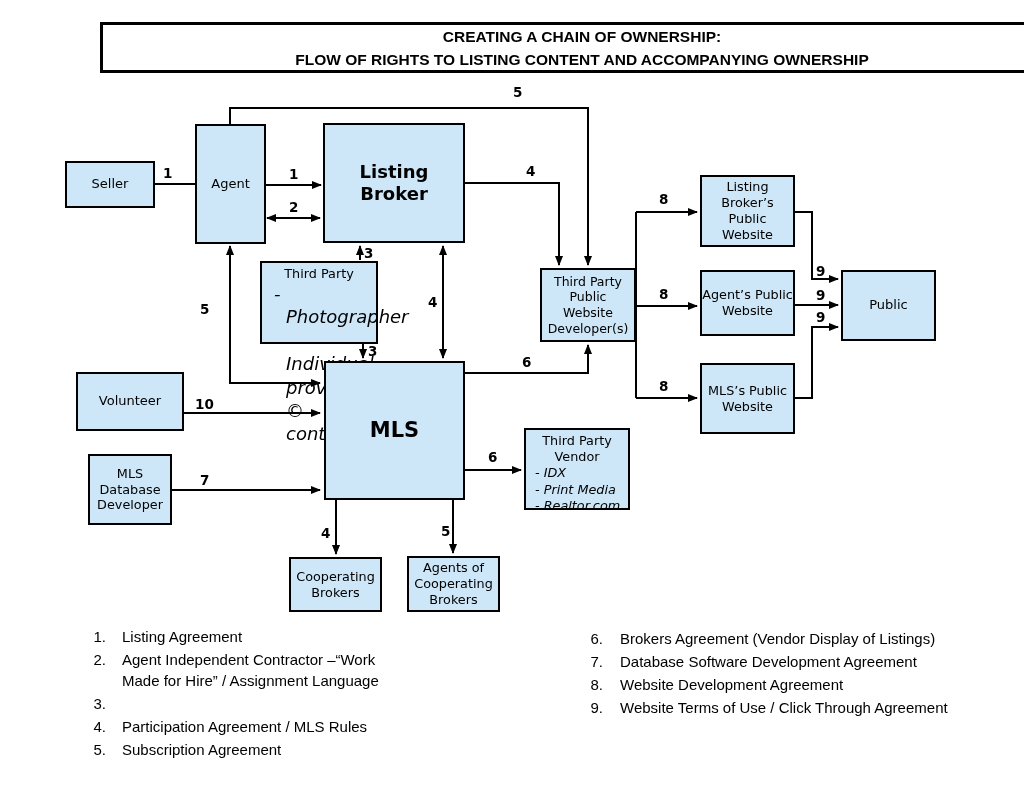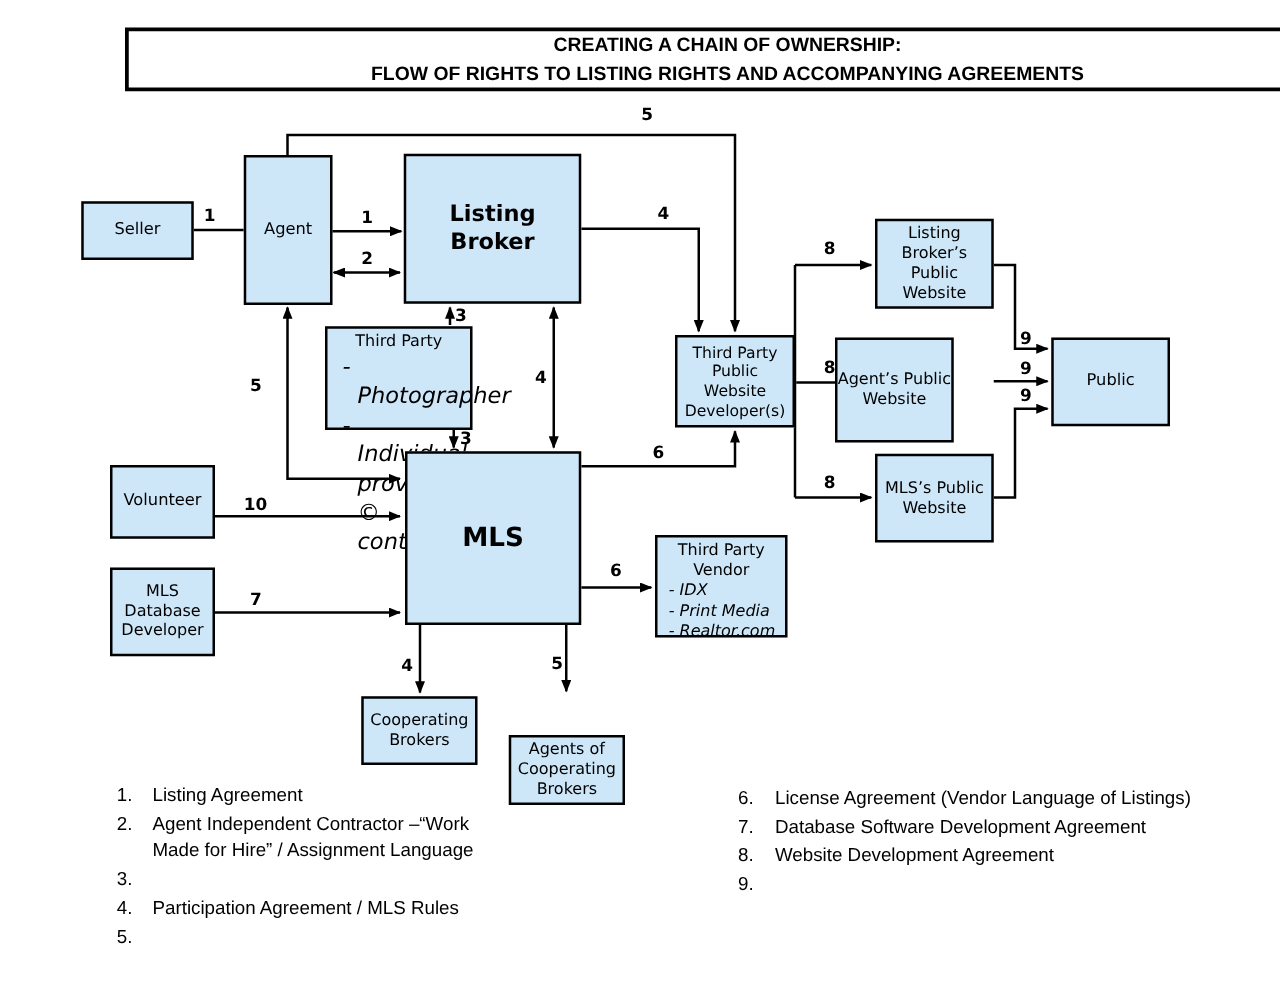--- a/index.html
+++ b/index.html
@@ -32,21 +32,21 @@
   .fs125{font-size:12.5px;}
   .fs128{font-size:12.8px;}
 </style>
 </head>
 <body>
 
 <div class="stage">
 
   <div class="title-box">
     <div>CREATING A CHAIN OF OWNERSHIP:</div>
-    <div>FLOW OF RIGHTS TO LISTING RIGHTS AND ACCOMPANYING AGREEMENTS</div>
+    <div>FLOW OF RIGHTS TO LISTING CONTENT AND ACCOMPANYING OWNERSHIP</div>
   </div>
 
   <svg class="wires" width="1024" height="630" viewBox="0 0 1024 630">
     <defs>
       <marker id="arr" viewBox="0 0 10 8" markerWidth="10" markerHeight="8" refX="9" refY="4" orient="auto-start-reverse" markerUnits="userSpaceOnUse">
         <path d="M0,0 L10,4 L0,8 Z" style="fill:#000;stroke:none"></path>
       </marker>
     </defs>
     <path d="M155,184 H195"></path>
     <path d="M265,185 H321" marker-end="url(#arr)"></path>
@@ -90,21 +90,21 @@
     <div class="tp-item">-  Photographer</div>
     <div class="tp-item">-  Individual
 providing ©
 content</div>
   </div>
 
   <div class="box" style="left:324px;top:361px;width:141px;height:139px">
     <span class="lbl bold-xl">MLS</span>
   </div>
 
-  <div class="box" style="left:88px;top:372px;width:84px;height:59px">
+  <div class="box" style="left:76px;top:372px;width:108px;height:59px">
     <span class="lbl">Volunteer</span>
   </div>
 
   <div class="box fs128" style="left:88px;top:454px;width:84px;height:71px">
     <span class="lbl">MLS
 Database
 Developer</span>
   </div>
 
   <div class="box fs125" style="left:540px;top:268px;width:96px;height:74px">
@@ -122,40 +122,40 @@
     <div class="tpv-item">- Realtor.com</div>
   </div>
 
   <div class="box fs128" style="left:700px;top:175px;width:95px;height:72px">
     <span class="lbl">Listing
 Broker’s
 Public
 Website</span>
   </div>
 
-  <div class="box fs128" style="left:668px;top:270px;width:95px;height:84px">
+  <div class="box fs128" style="left:700px;top:270px;width:95px;height:66px">
     <span class="lbl">Agent’s Public
 Website</span>
   </div>
 
   <div class="box fs128" style="left:700px;top:363px;width:95px;height:71px">
     <span class="lbl">MLS’s Public
 Website</span>
   </div>
 
   <div class="box" style="left:841px;top:270px;width:95px;height:71px">
     <span class="lbl">Public</span>
   </div>
 
   <div class="box fs128" style="left:289px;top:557px;width:93px;height:55px">
     <span class="lbl">Cooperating
 Brokers</span>
   </div>
 
-  <div class="box fs128" style="left:407px;top:588px;width:93px;height:56px">
+  <div class="box fs128" style="left:407px;top:556px;width:93px;height:56px">
     <span class="lbl">Agents of
 Cooperating
 Brokers</span>
   </div>
 
   <span class="elabel" style="left:163px;top:165px">1</span>
   <span class="elabel" style="left:289px;top:166px">1</span>
   <span class="elabel" style="left:289px;top:199px">2</span>
   <span class="elabel" style="left:364px;top:245px">3</span>
   <span class="elabel" style="left:368px;top:343px">3</span>
@@ -188,34 +188,36 @@
     </div>
     <div class="legend-row">
       <span class="legend-num l-num">3.</span>
     </div>
     <div class="legend-row">
       <span class="legend-num l-num">4.</span>
       <span class="legend-text">Participation Agreement / MLS Rules</span>
     </div>
     <div class="legend-row">
       <span class="legend-num l-num">5.</span>
+      <span class="legend-text">Subscription Agreement</span>
     </div>
   </div>
 
   <div class="legend" style="left:555px;top:628px;width:450px">
     <div class="legend-row">
       <span class="legend-num r-num">6.</span>
-      <span class="legend-text">License Agreement (Vendor Language of Listings)</span>
+      <span class="legend-text">Brokers Agreement (Vendor Display of Listings)</span>
     </div>
     <div class="legend-row">
       <span class="legend-num r-num">7.</span>
       <span class="legend-text">Database Software Development Agreement</span>
     </div>
     <div class="legend-row">
       <span class="legend-num r-num">8.</span>
       <span class="legend-text">Website Development Agreement</span>
     </div>
     <div class="legend-row">
       <span class="legend-num r-num">9.</span>
+      <span class="legend-text">Website Terms of Use / Click Through Agreement</span>
     </div>
   </div>
 
 </div>
 
 </body></html>

